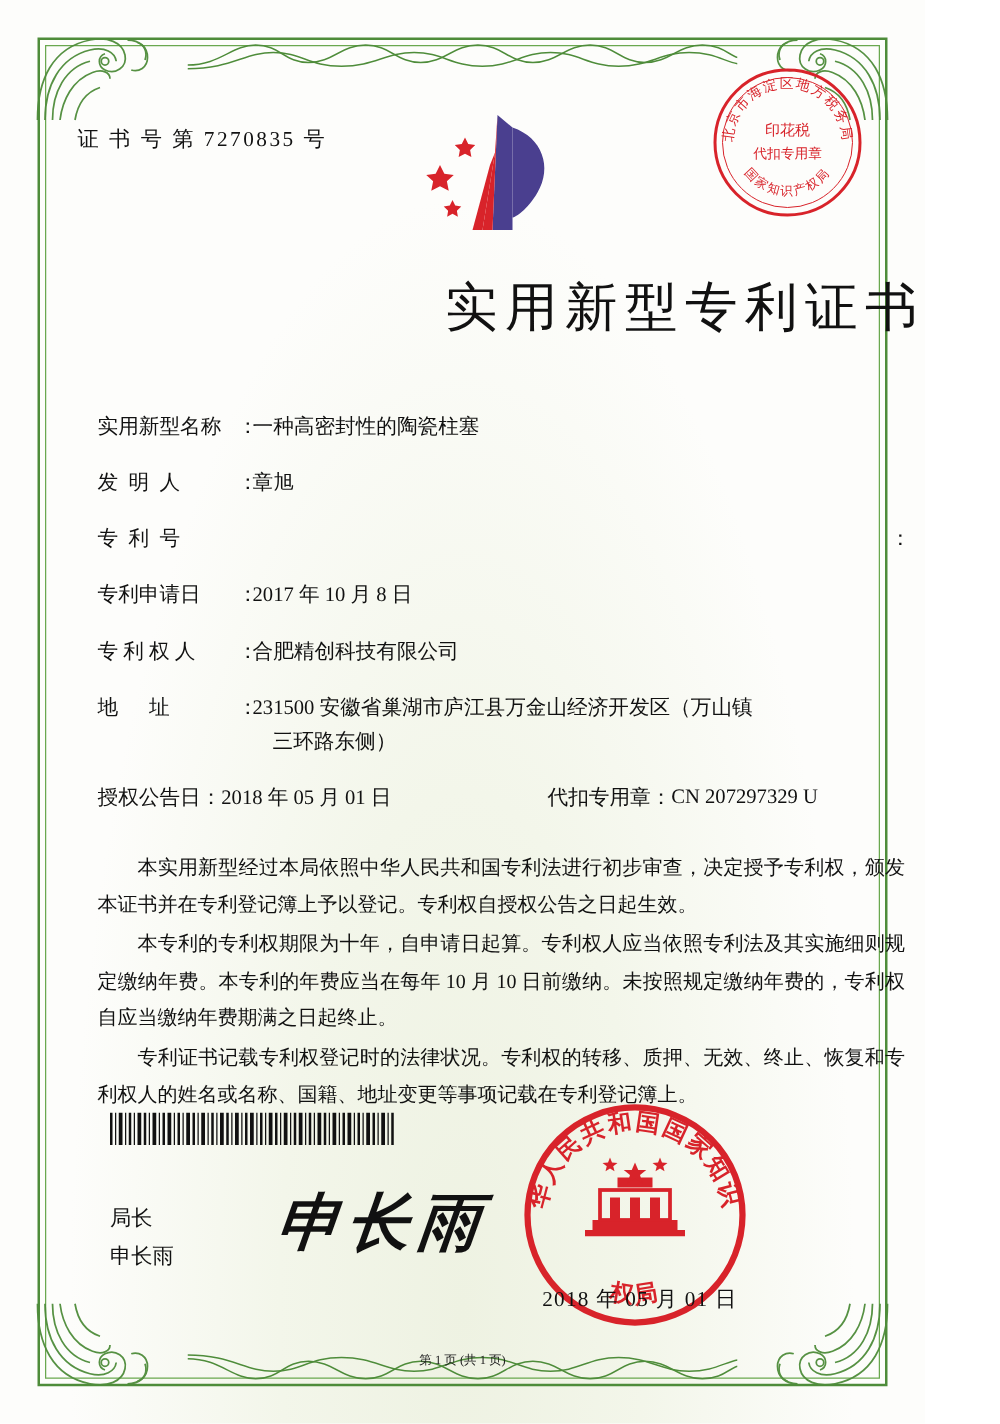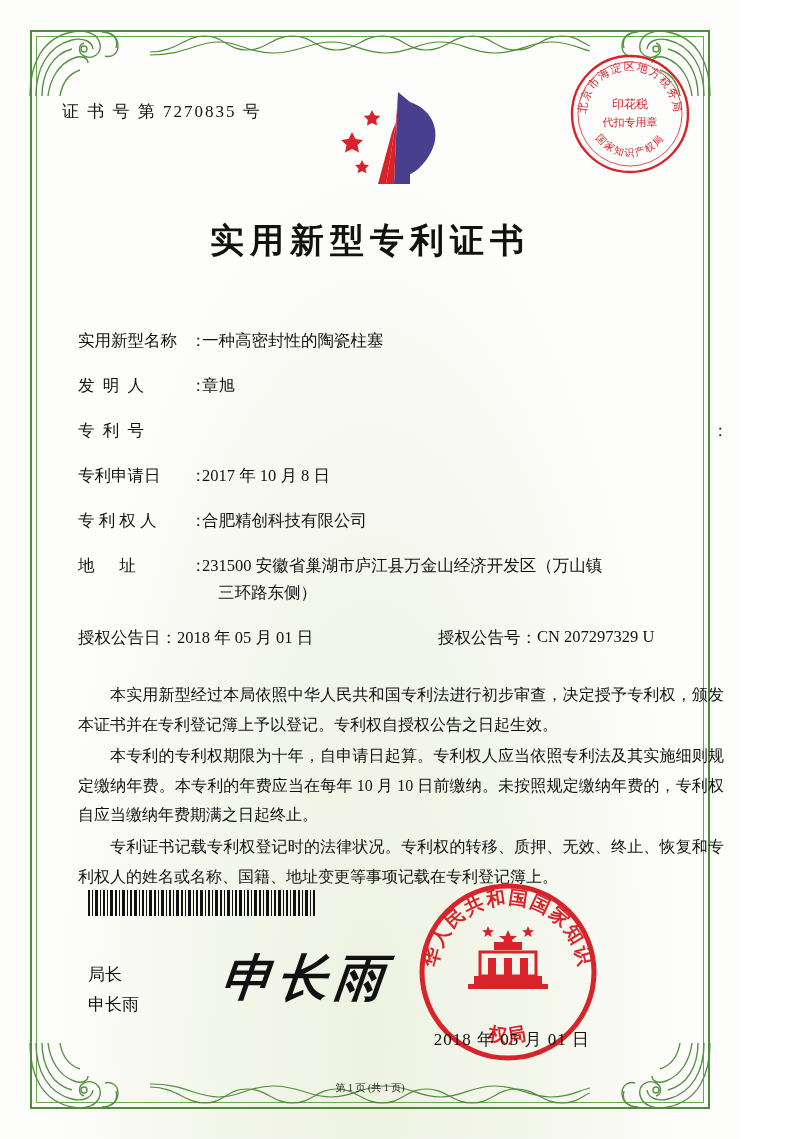--- a/index.html
+++ b/index.html
@@ -75,23 +75,23 @@
     position: absolute;
     right: 48px;
     top: 52px;
     width: 124px;
     height: 124px;
   }
   .title {
     position: absolute;
     left: 0; right: 0;
     top: 218px;
-    text-align: center;
-    font-size: 34px;
-    font-weight: bold;
+    text-align: right;
+    font-size: 42px;
+    font-weight: normal;
     letter-spacing: 6px;
     color: #111;
     font-family: "DejaVu Serif", "Liberation Serif", serif;
   }
 
   
   .fields {
     position: absolute;
     left: 78px;
     top: 330px;
@@ -344,21 +344,21 @@
         <span class="line2">三环路东侧）</span>
       </div>
     </div>
 
     <div class="row-split">
       <div class="left">
         <span class="lbl">授权公告日：</span>
         <span>2018 年 05 月 01 日</span>
       </div>
       <div class="right">
-        <span class="lbl">授权公告号：</span>
+        <span class="lbl">代扣专用章：</span>
         <span>CN 207297329 U</span>
       </div>
     </div>
   </div>
 
   <div class="body-text">
     <p>本实用新型经过本局依照中华人民共和国专利法进行初步审查，决定授予专利权，颁发本证书并在专利登记簿上予以登记。专利权自授权公告之日起生效。</p>
     <p>本专利的专利权期限为十年，自申请日起算。专利权人应当依照专利法及其实施细则规定缴纳年费。本专利的年费应当在每年 10 月 10 日前缴纳。未按照规定缴纳年费的，专利权自应当缴纳年费期满之日起终止。</p>
     <p>专利证书记载专利权登记时的法律状况。专利权的转移、质押、无效、终止、恢复和专利权人的姓名或名称、国籍、地址变更等事项记载在专利登记簿上。</p>
   </div>

